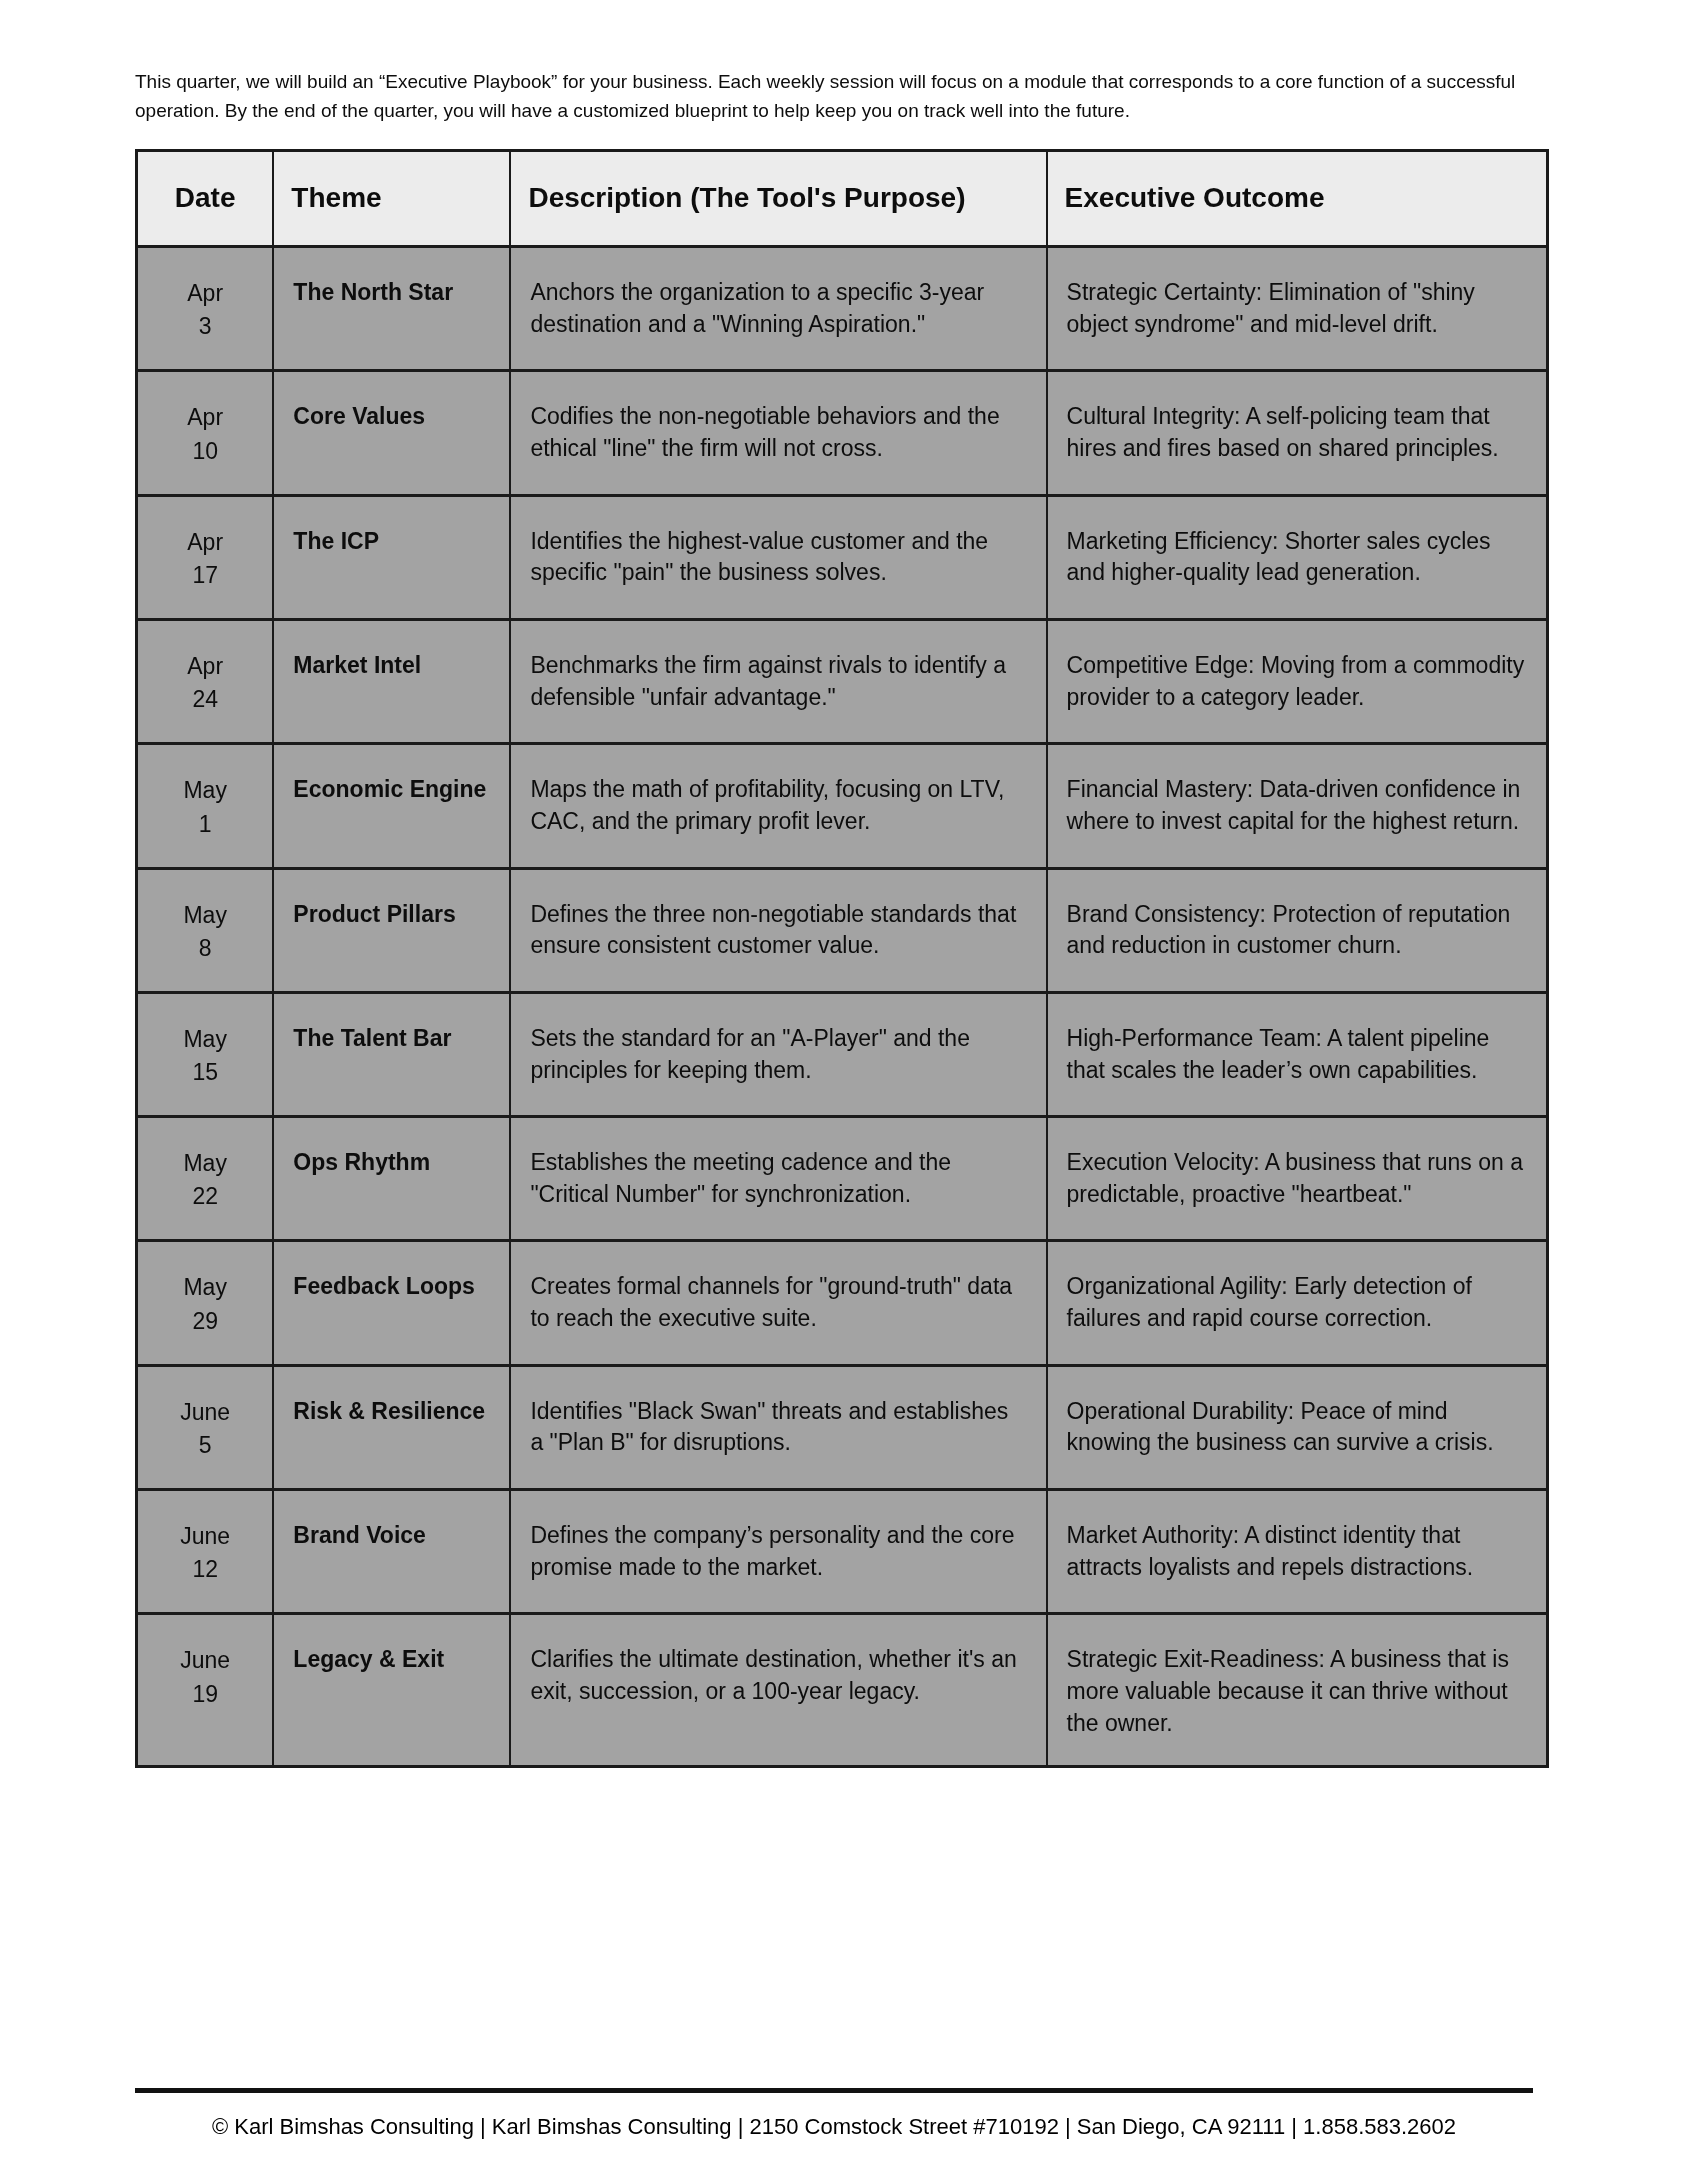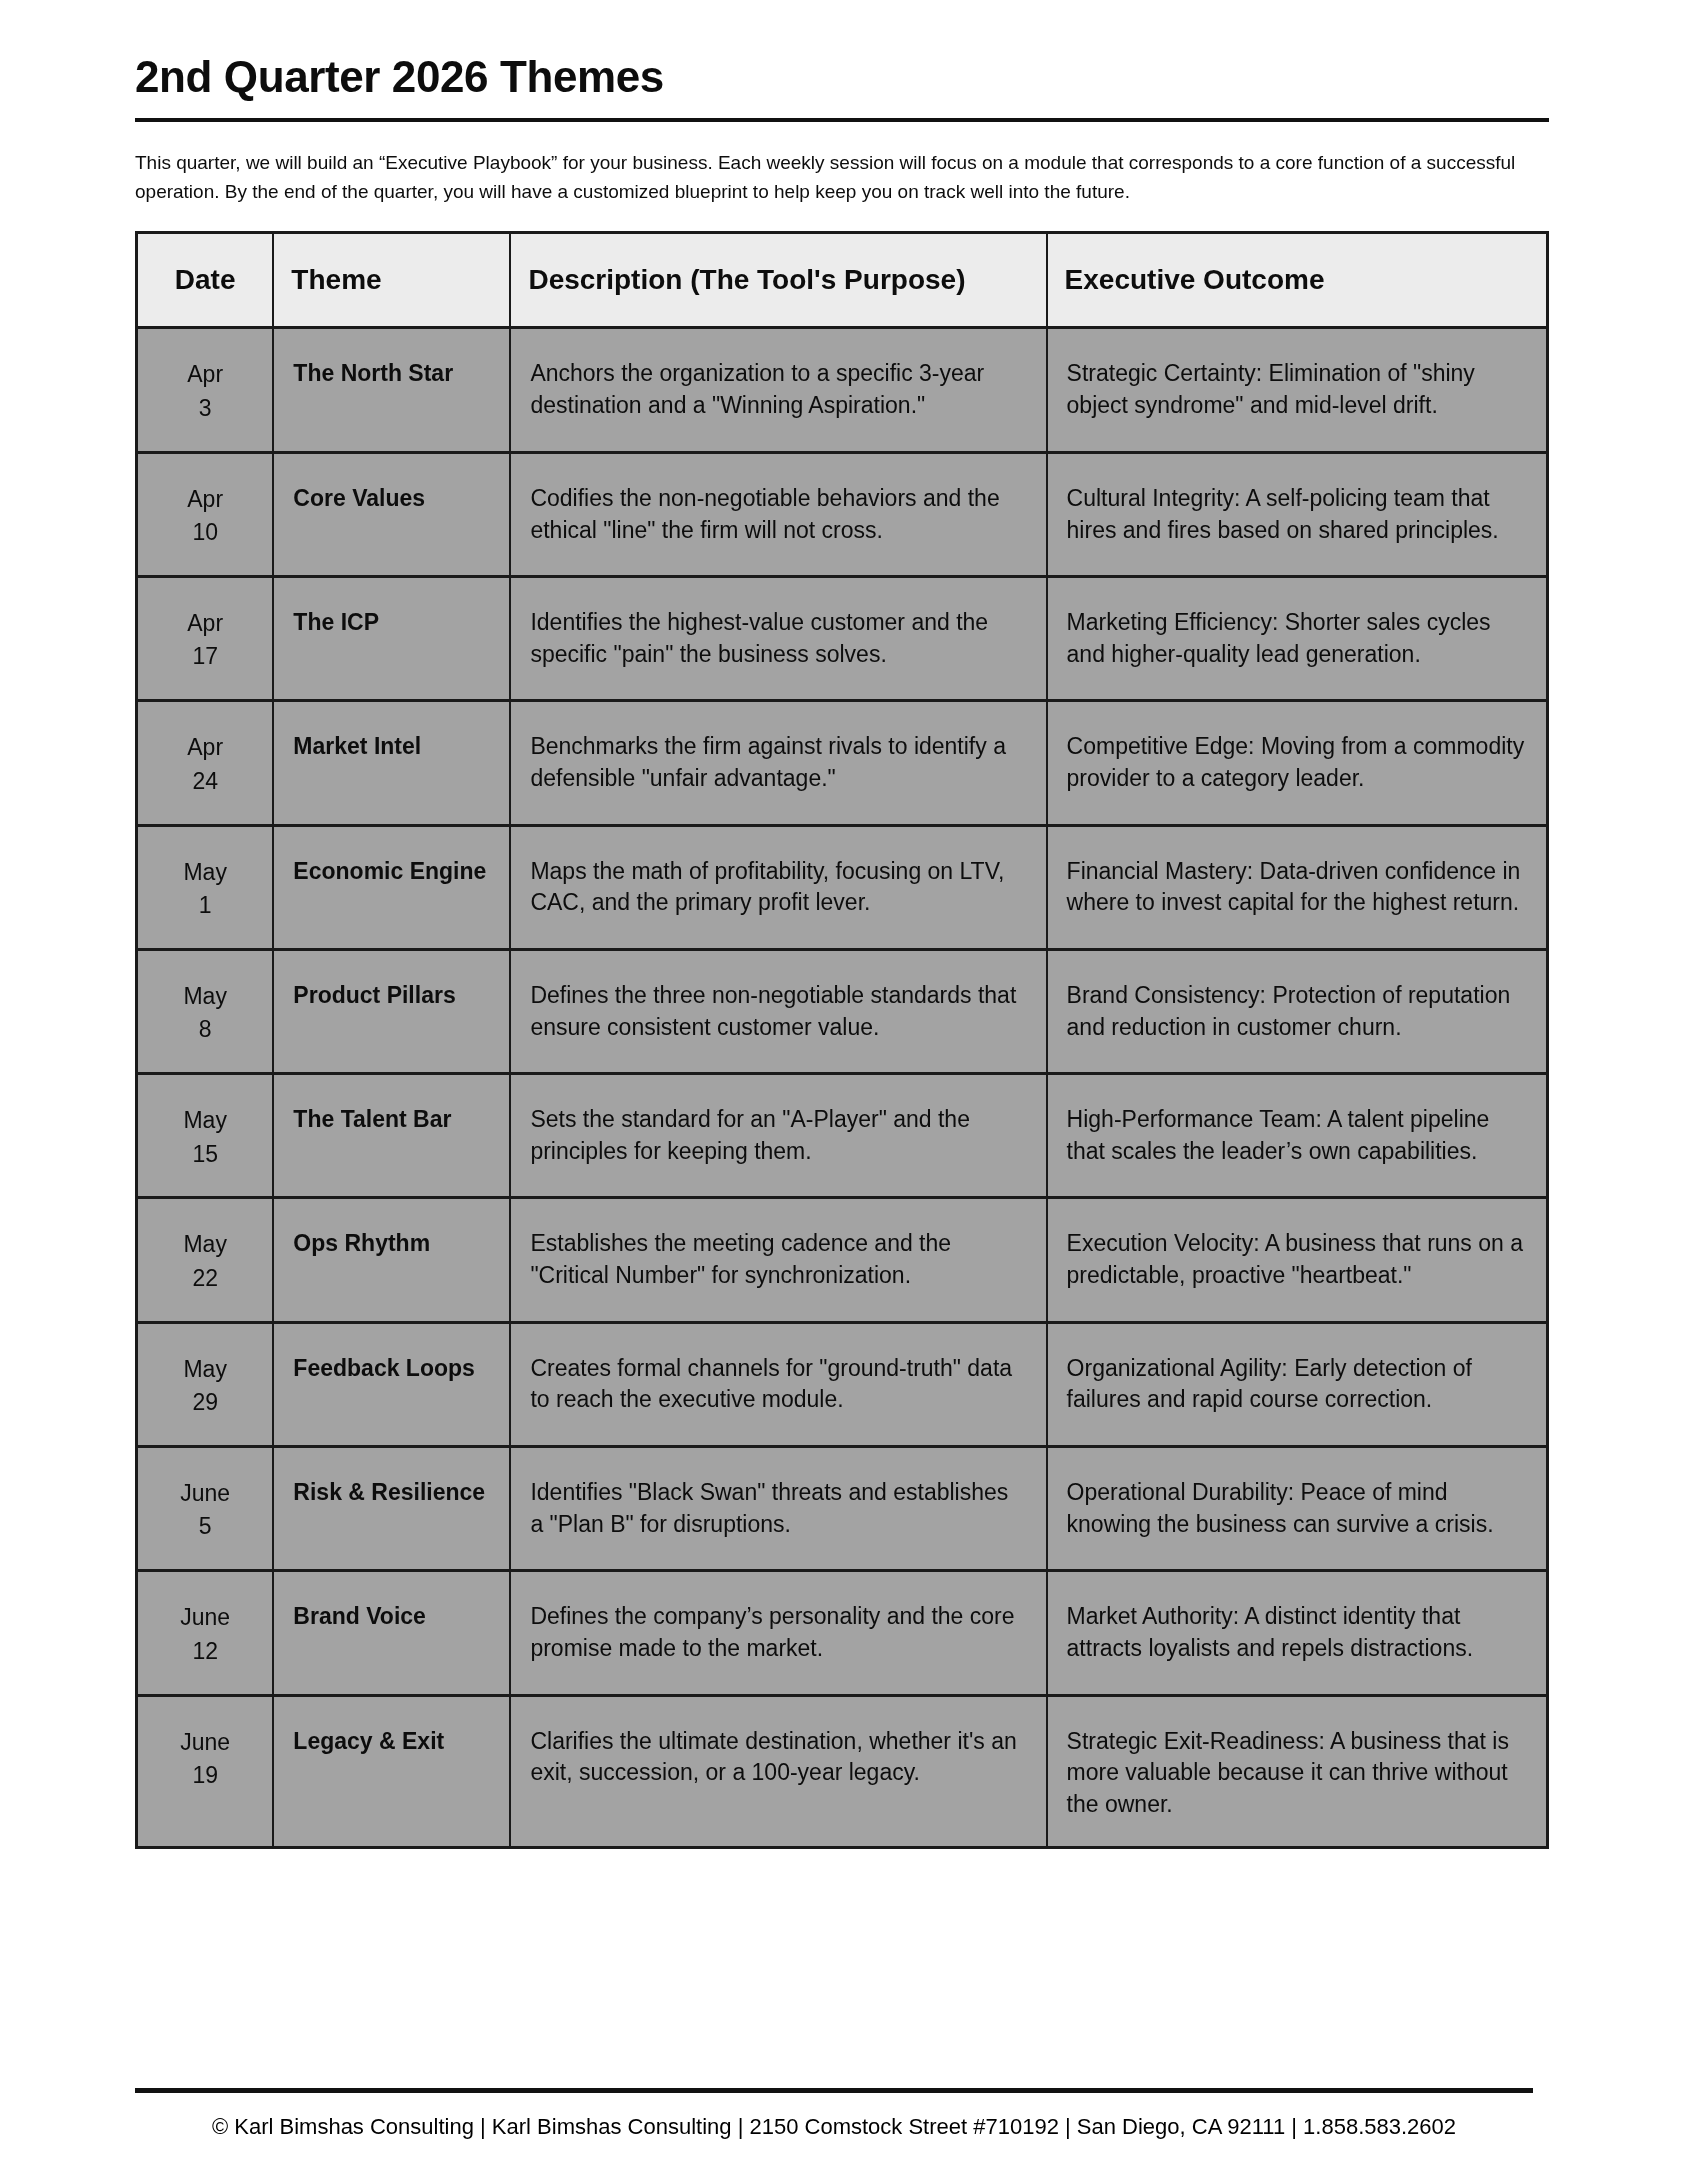--- a/index.html
+++ b/index.html
@@ -75,21 +75,20 @@
     font-size: 22px;
     line-height: 1.3;
     color: #000000;
   }
 </style>
 </head>
 <body>
 
 <div class="page">
 
-  <h1 class="doc-title">2nd Quarter 2026 Themes</h1>
 
   <p class="intro">This quarter, we will build an “Executive Playbook” for your business. Each weekly session will focus on a module that corresponds to a core function of a successful operation. By the end of the quarter, you will have a customized blueprint to help keep you on track well into the future.</p>
 
   <table class="themes">
     <colgroup>
       <col style="width: 9.7%">
       <col style="width: 16.8%">
       <col style="width: 38.0%">
       <col style="width: 35.5%">
     </colgroup>
@@ -173,21 +172,21 @@
         <td class="c-theme">Ops Rhythm</td>
         <td class="c-desc">Establishes the meeting cadence and the "Critical Number" for synchronization.</td>
         <td class="c-outcome">Execution Velocity: A business that runs on a predictable, proactive "heartbeat."</td>
       </tr>
       <tr>
         <td class="c-date">
           <span>May</span>
           <span>29</span>
         </td>
         <td class="c-theme">Feedback Loops</td>
-        <td class="c-desc">Creates formal channels for "ground-truth" data to reach the executive module.</td>
+        <td class="c-desc">Creates formal channels for "ground-truth" data to reach the executive suite.</td>
         <td class="c-outcome">Organizational Agility: Early detection of failures and rapid course correction.</td>
       </tr>
       <tr>
         <td class="c-date">
           <span>June</span>
           <span>5</span>
         </td>
         <td class="c-theme">Risk &amp; Resilience</td>
         <td class="c-desc">Identifies "Black Swan" threats and establishes a "Plan B" for disruptions.</td>
         <td class="c-outcome">Operational Durability: Peace of mind knowing the business can survive a crisis.</td>

